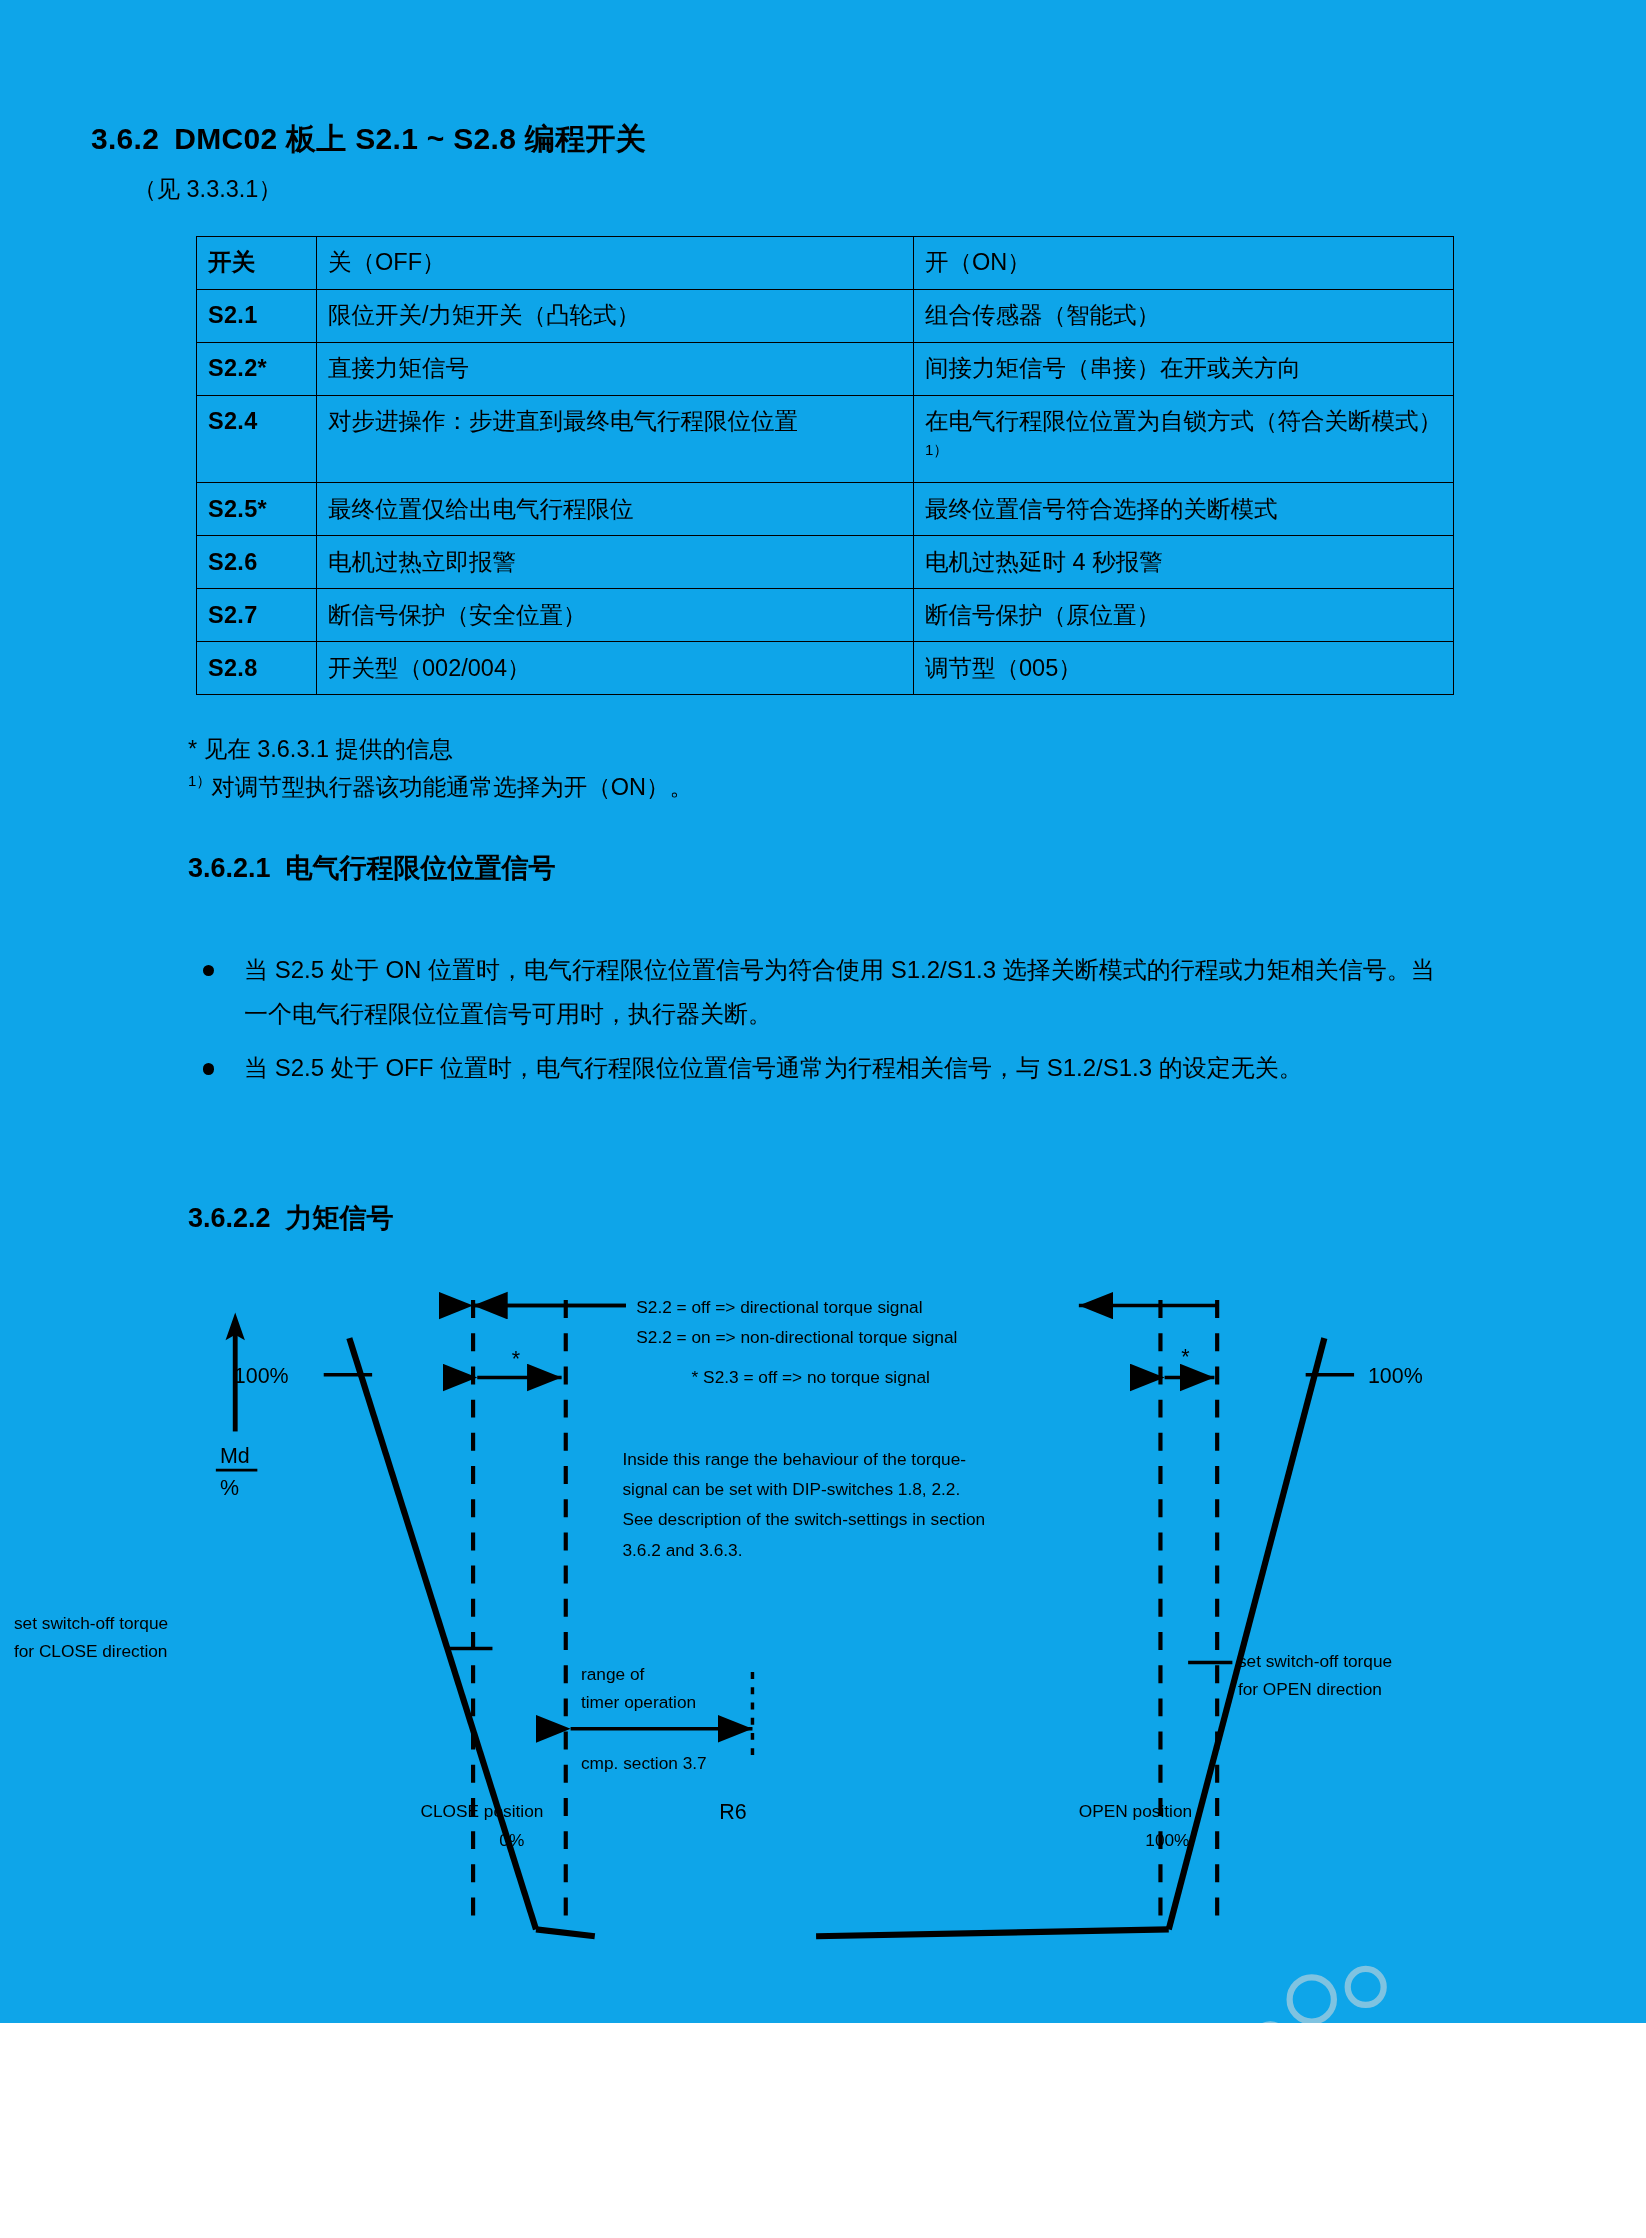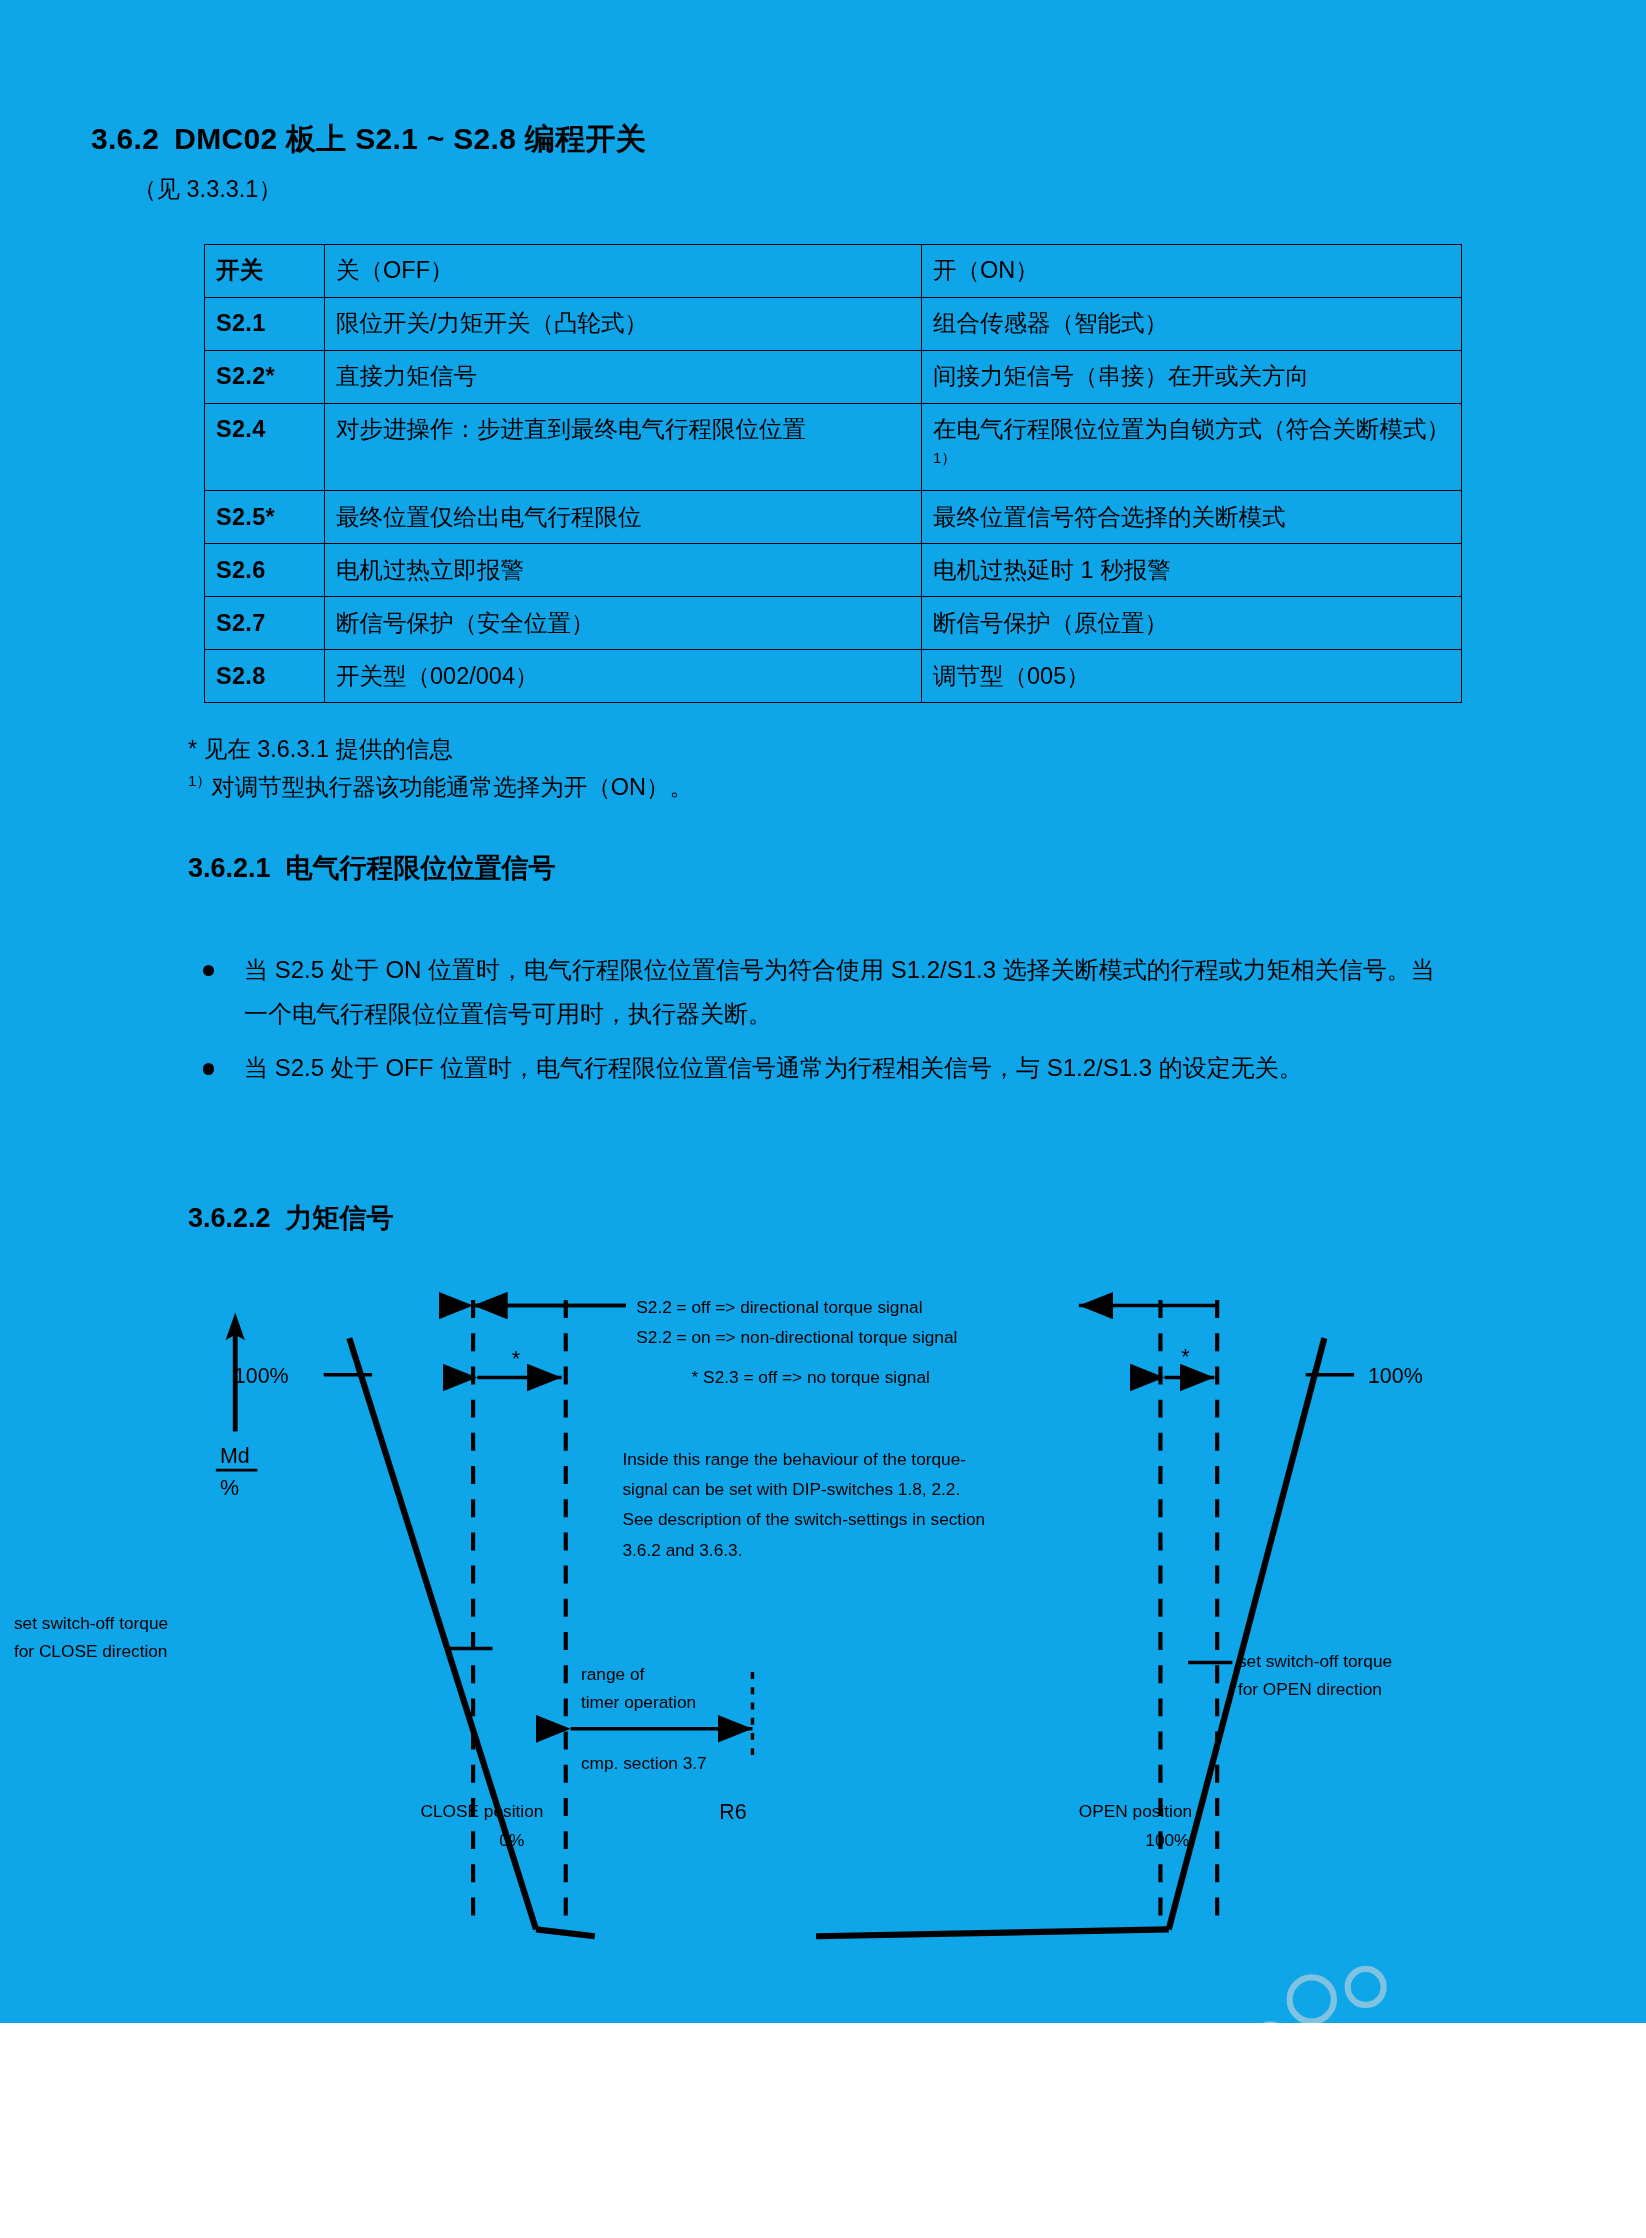--- a/index.html
+++ b/index.html
@@ -45,21 +45,21 @@
     margin: 0;
     padding: 0;
   }
   h3.subsec-title .num { margin-right: 15px; }
 
   
   table.switch-table {
     border-collapse: collapse;
     width: 1258px;
     table-layout: fixed;
-    margin: 16px;
+    margin: 8px;
   }
   table.switch-table td {
     border: 1.4px solid #000000;
     font-size: 23.5px;
     padding: 8.3px 11px 9.7px 11px;
     vertical-align: top;
     line-height: 1.45;
   }
   table.switch-table td.c-sw { width: 97px; font-weight: bold; }
   table.switch-table td.c-off { width: 574px; }
@@ -163,21 +163,21 @@
             <td class="c-on"><span>在电气行程限位位置为自锁方式（符合关断模式）</span><sup class="fn">1）</sup></td>
           </tr>
           <tr>
             <td class="c-sw">S2.5*</td>
             <td class="c-off">最终位置仅给出电气行程限位</td>
             <td class="c-on">最终位置信号符合选择的关断模式</td>
           </tr>
           <tr>
             <td class="c-sw">S2.6</td>
             <td class="c-off">电机过热立即报警</td>
-            <td class="c-on">电机过热延时 1 秒报警</td>
+            <td class="c-on">电机过热延时 4 秒报警</td>
           </tr>
           <tr>
             <td class="c-sw">S2.7</td>
             <td class="c-off">断信号保护（安全位置）</td>
             <td class="c-on">断信号保护（原位置）</td>
           </tr>
           <tr>
             <td class="c-sw">S2.8</td>
             <td class="c-off">开关型（002/004）</td>
             <td class="c-on">调节型（005）</td>

